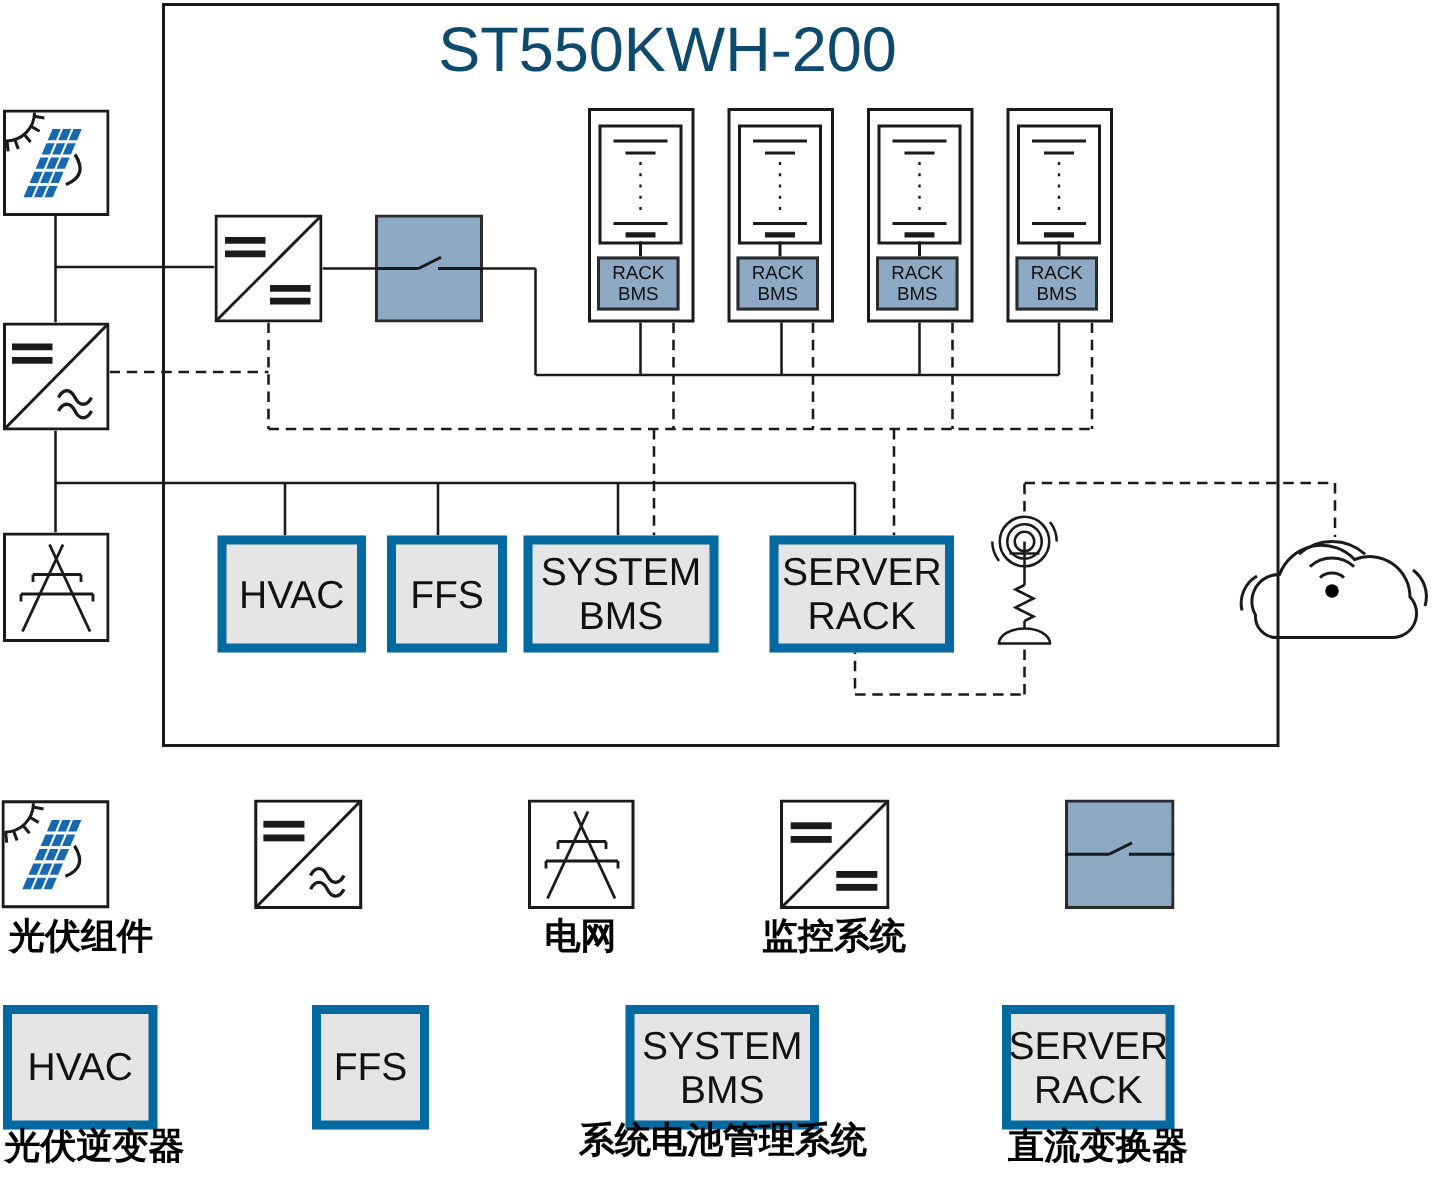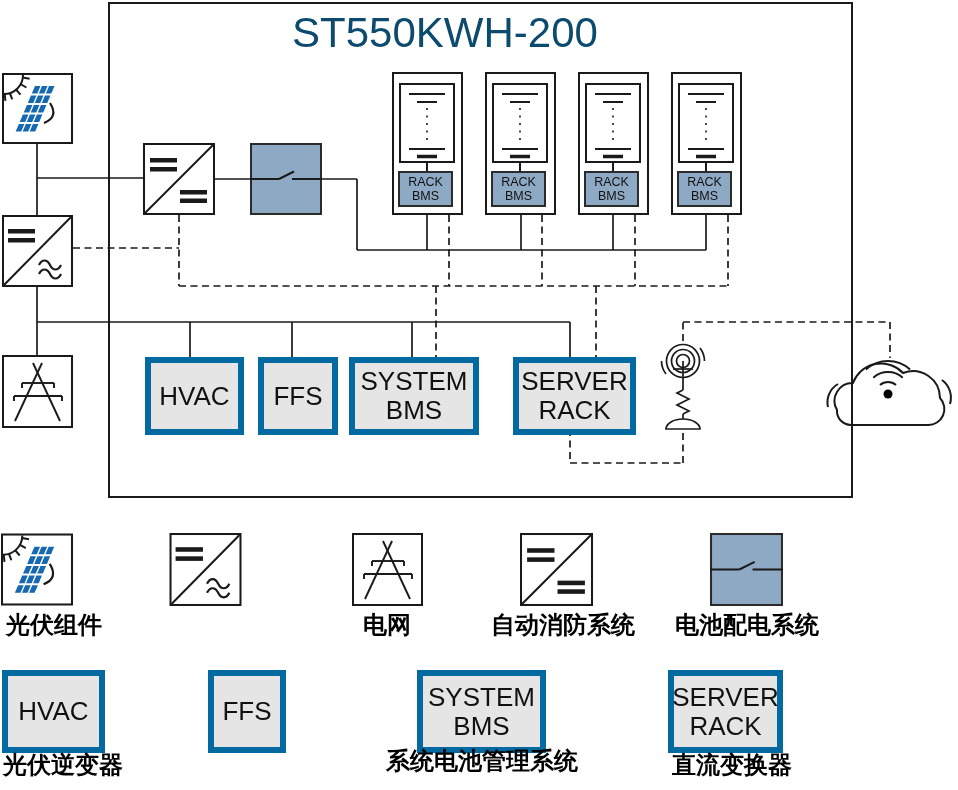--- a/index.html
+++ b/index.html
@@ -300,31 +300,30 @@
   <div class="cn-label" style="left:337px;top:610px;width:100px">电网</div>
 
   <svg class="abs icon" style="left:520px;top:533px" width="73" height="73" viewBox="0 0 72 72">
     <rect x="1" y="1" width="70" height="70" fill="#fff" stroke="#1a1a1a" stroke-width="2"></rect>
     <line x1="2" y1="70" x2="70" y2="2" stroke="#1a1a1a" stroke-width="2"></line>
     <rect x="7" y="15" width="27" height="4.5" fill="#1a1a1a"></rect>
     <rect x="7" y="24" width="27" height="4.5" fill="#1a1a1a"></rect>
     <rect x="37" y="47" width="27" height="4.5" fill="#1a1a1a"></rect>
     <rect x="37" y="55.5" width="27" height="4.5" fill="#1a1a1a"></rect>
   </svg>
-  <div class="cn-label" style="left:491px;top:610px;width:130px">自动消防系统</div>
+  <div class="cn-label" style="left:491px;top:610px;width:130px">监控系统</div>
 
   <svg class="abs" style="left:710px;top:533px" width="73" height="73" viewBox="0 0 72 72">
     <rect x="1" y="1" width="70" height="70" fill="#8EA9C4" stroke="#2b2b2b" stroke-width="2"></rect>
     <g stroke="#1a1a1a" stroke-width="2" fill="none">
       <line x1="0" y1="36" x2="29" y2="36"></line>
       <line x1="29" y1="36" x2="44" y2="28.5"></line>
       <line x1="42" y1="36" x2="72" y2="36"></line>
     </g>
   </svg>
-  <div class="cn-label" style="left:671px;top:610px;width:152px">电池配电系统</div>
 
   <div class="abs bluebox" style="left:2px;top:670px;width:91px;height:71px">HVAC</div>
   <div class="cn-label" style="left:3px;top:750px;width:100px">光伏逆变器</div>
 
   <div class="abs bluebox" style="left:208px;top:670px;width:66px;height:71px">FFS</div>
 
   <div class="abs bluebox" style="left:417px;top:670px;width:117px;height:71px">SYSTEM BMS</div>
   <div class="cn-label" style="left:382px;top:746px;width:200px">系统电池管理系统</div>
 
   <div class="abs bluebox" style="left:668px;top:670px;width:103px;height:71px">SERVER RACK</div>

